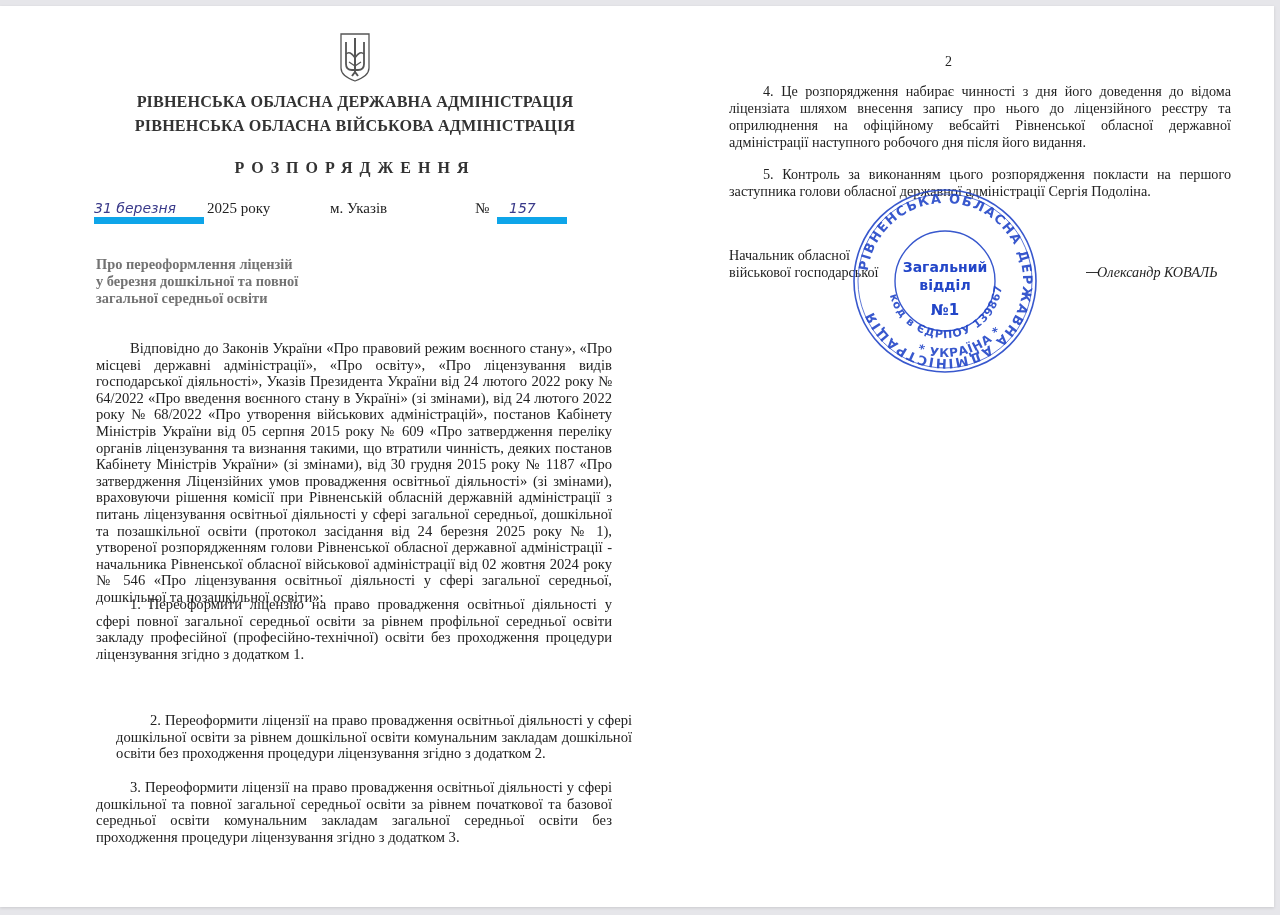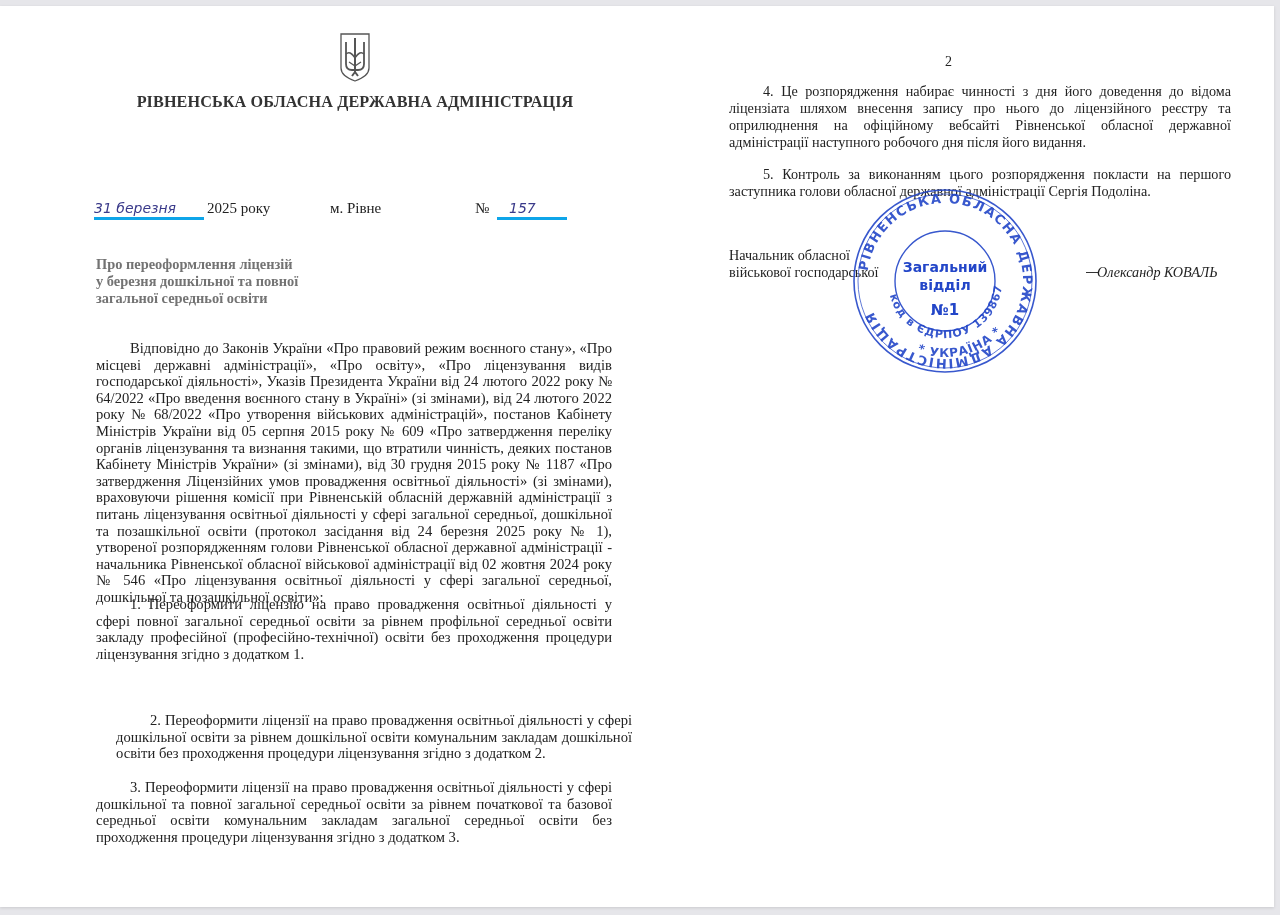--- a/index.html
+++ b/index.html
@@ -18,21 +18,21 @@
   .abs { position: absolute; }
 
   
   .coat { left: 338px; top: 26px; width: 34px; height: 50px; }
   .org { left: 100px; width: 510px; text-align: center; font-weight: bold; font-size: 16.2px; color: #333; letter-spacing: 0.1px; }
   .org1 { top: 87px; }
   .org2 { top: 111px; }
   .decree-title { left: 100px; width: 510px; top: 153px; text-align: center; font-weight: bold; font-size: 16px; letter-spacing: 7px; color: #333; }
   .date-row { left: 90px; top: 193px; width: 520px; height: 22px; font-size: 15px; }
   .hand { font-family: "DejaVu Sans", sans-serif; font-style: italic; color: #3a3a8a; font-size: 14px; }
-  .uline { display: inline-block; border-bottom: 3px solid #0ea5e9; line-height: 18px; }
+  .uline { display: inline-block; border-bottom: 7px solid #0ea5e9; line-height: 18px; }
   .date-hand { position: absolute; left: 4px; top: 0; width: 110px; }
   .date-year { position: absolute; left: 117px; top: 1px; }
   .city { position: absolute; left: 240px; top: 1px; }
   .num-sign { position: absolute; left: 385px; top: 1px; }
   .num-hand { position: absolute; left: 407px; top: 0; width: 70px; padding-left: 12px; box-sizing: border-box; }
 
   .subject { left: 96px; top: 250px; width: 260px; font-weight: bold; font-size: 14.4px; line-height: 17px; color: #737373; }
 
   .body-text { left: 96px; width: 516px; font-size: 14.6px; line-height: 16.6px; text-align: justify; text-indent: 34px; }
   .p-preamble { top: 334px; }
@@ -59,26 +59,28 @@
 
   <svg class="abs coat" viewBox="0 0 34 50">
     <path d="M3 2 L31 2 L31 36 Q31 44 17 49 Q3 44 3 36 Z" fill="none" stroke="#555" stroke-width="1.3"></path>
     <path d="M17 6 L17 40 M17 40 L14 44 M17 40 L20 44" stroke="#555" stroke-width="2" fill="none"></path>
     <path d="M8 10 L8 32 Q8 38 14 38 L20 38 Q26 38 26 32 L26 10" fill="none" stroke="#555" stroke-width="1.8"></path>
     <path d="M8 22 Q12 18 17 26 Q22 18 26 22" fill="none" stroke="#555" stroke-width="1.4"></path>
     <path d="M11 30 L17 34 L23 30" fill="none" stroke="#555" stroke-width="1.3"></path>
   </svg>
 
   <div class="abs org org1">РІВНЕНСЬКА ОБЛАСНА ДЕРЖАВНА АДМІНІСТРАЦІЯ</div>
+  <div class="abs org org2">РІВНЕНСЬКА ОБЛАСНА ВІЙСЬКОВА АДМІНІСТРАЦІЯ</div>
 
+  <div class="abs decree-title">РОЗПОРЯДЖЕННЯ</div>
 
   <div class="abs date-row">
     <span class="date-hand hand uline">31 березня</span>
     <span class="date-year">2025  року</span>
-    <span class="city">м. Рівне</span>
+    <span class="city">м. Указів</span>
     <span class="num-sign">№</span>
     <span class="num-hand hand uline">157</span>
   </div>
 
   <div class="abs subject">
     <div>Про переоформлення ліцензій</div>
     <div>у березня дошкільної та повної</div>
     <div>загальної середньої освіти</div>
   </div>
 

